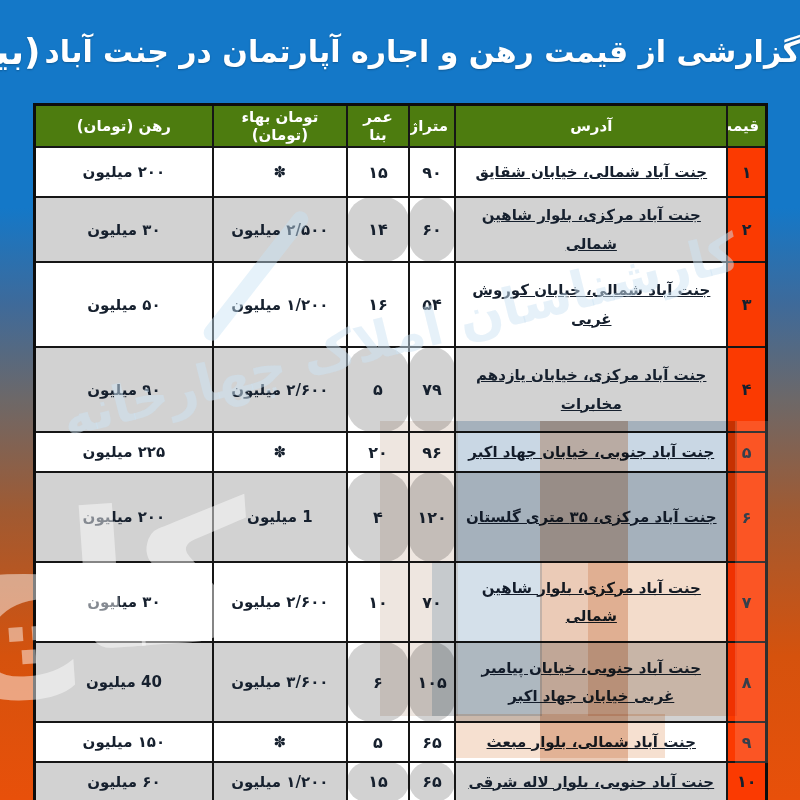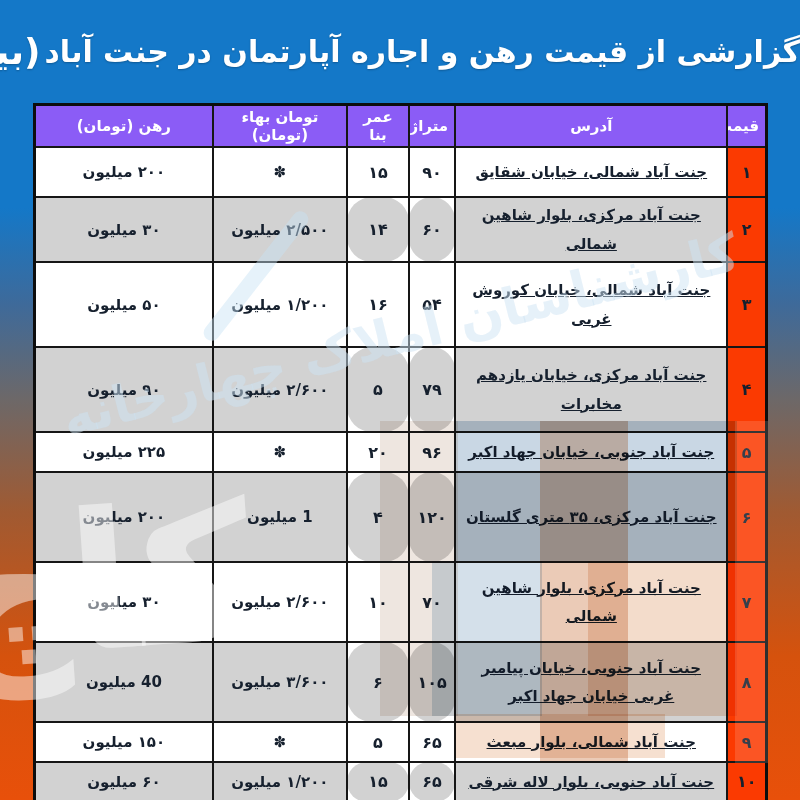--- a/index.html
+++ b/index.html
@@ -39,21 +39,21 @@
   }
   table.report th, table.report td {
     border:2px solid #161616;
     text-align:center; vertical-align:middle;
     color:#16202E;
     font-weight:bold;
     padding:2px 6px;
     overflow:hidden;
   }
   table.report thead th {
-    background:#8b5cf6; color:#FFFFFF;
+    background:#4d7c0f; color:#FFFFFF;
     font-size:15px; height:37px; font-weight:bold;
   }
   td.col-num { background:#FB3A01; color:#20242E; font-size:16px; }
   td.col-addr { font-size:15px; line-height:1.9; padding:2px 10px;text-decoration:underline; }
   td.col-area, td.col-age { font-size:16px;border-radius:25px; }
   td.col-rent, td.col-dep { font-size:15px; }
 
   tbody tr:nth-child(odd)  td:not(.col-num) { background:#FFFFFF; }
   tbody tr:nth-child(even) td:not(.col-num) { background:#D2D2D2; }
 

